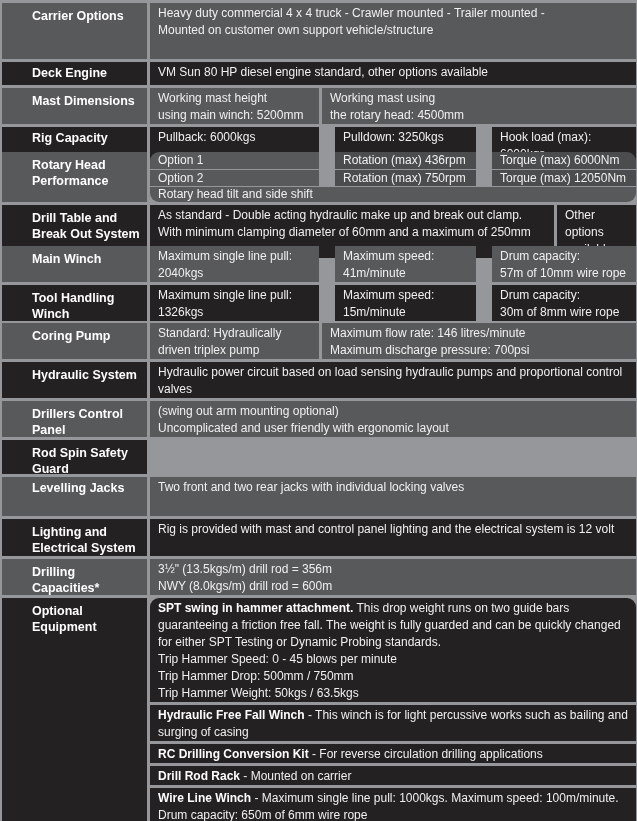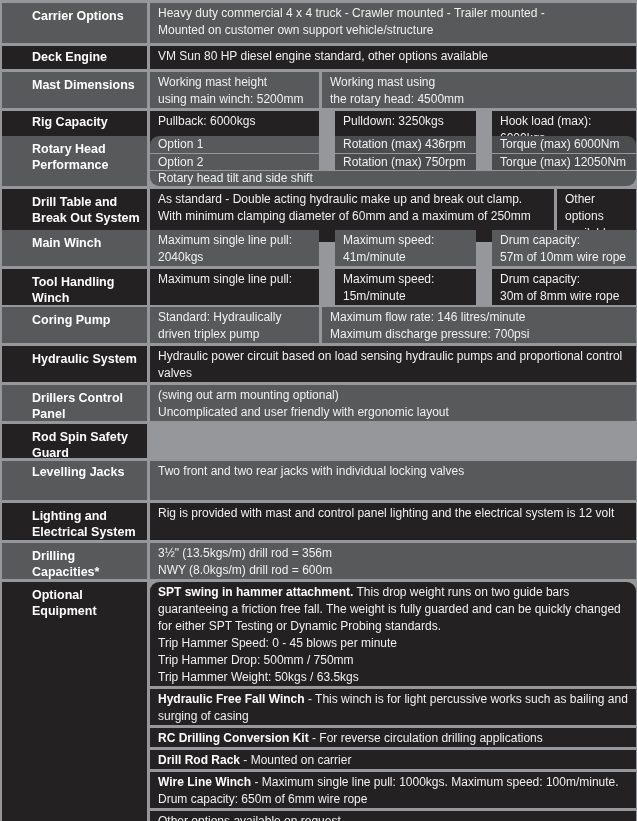--- a/index.html
+++ b/index.html
@@ -26,21 +26,21 @@
   .rsub .bd{padding-top:0;line-height:17px;}
   .fill{flex:1 1 auto;}
   .oi{margin-bottom:3px;flex:0 0 auto;}
   .oi.last{flex:1 1 auto;margin-bottom:0;}
 </style>
 </head>
 <body>
 
 <div class="spec-table">
 
-  <div class="row" style="height:40px">
+  <div class="row" style="height:56px">
     <div class="cell lbl gray">Carrier Options</div>
     <div class="cell bd gray">
       <div>Heavy duty commercial 4 x 4 truck - Crawler mounted - Trailer mounted -</div>
       <div>Mounted on customer own support vehicle/structure</div>
     </div>
   </div>
 
   <div class="row" style="height:23px">
     <div class="cell lbl dark" style="padding-top:3px">Deck Engine</div>
     <div class="cell bd dark">
@@ -115,20 +115,21 @@
         <div>57m of 10mm wire rope</div>
       </div>
     </div>
   </div>
 
   <div class="row" style="height:35px">
     <div class="cell lbl dark">Tool Handling Winch</div>
     <div class="c3">
       <div class="cell bd dark">
         <div>Maximum single line pull:</div>
+        <div>1326kgs</div>
       </div>
       <div class="cell bd dark">
         <div>Maximum speed:</div>
         <div>15m/minute</div>
       </div>
       <div class="cell bd dark">
         <div>Drum capacity:</div>
         <div>30m of 8mm wire rope</div>
       </div>
     </div>

